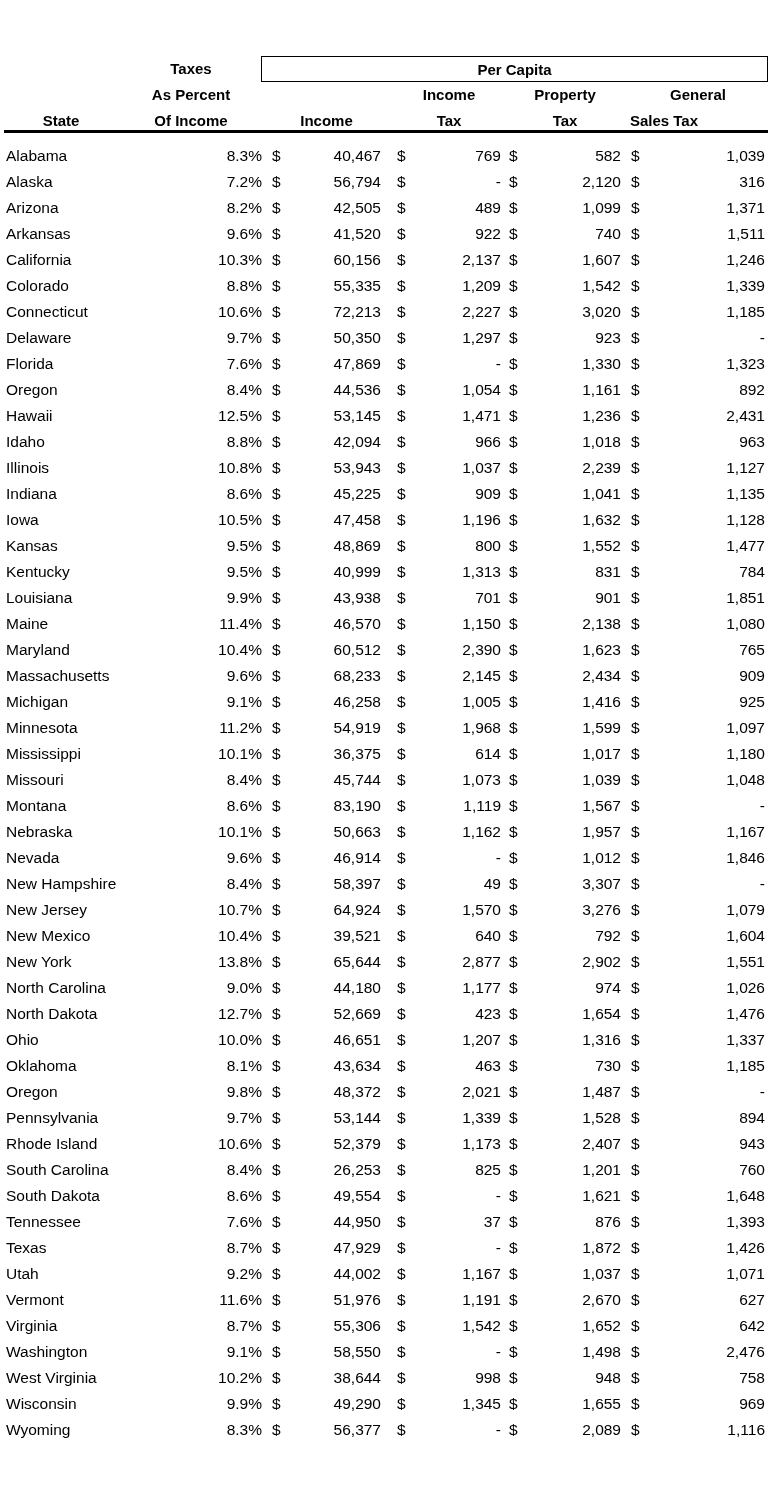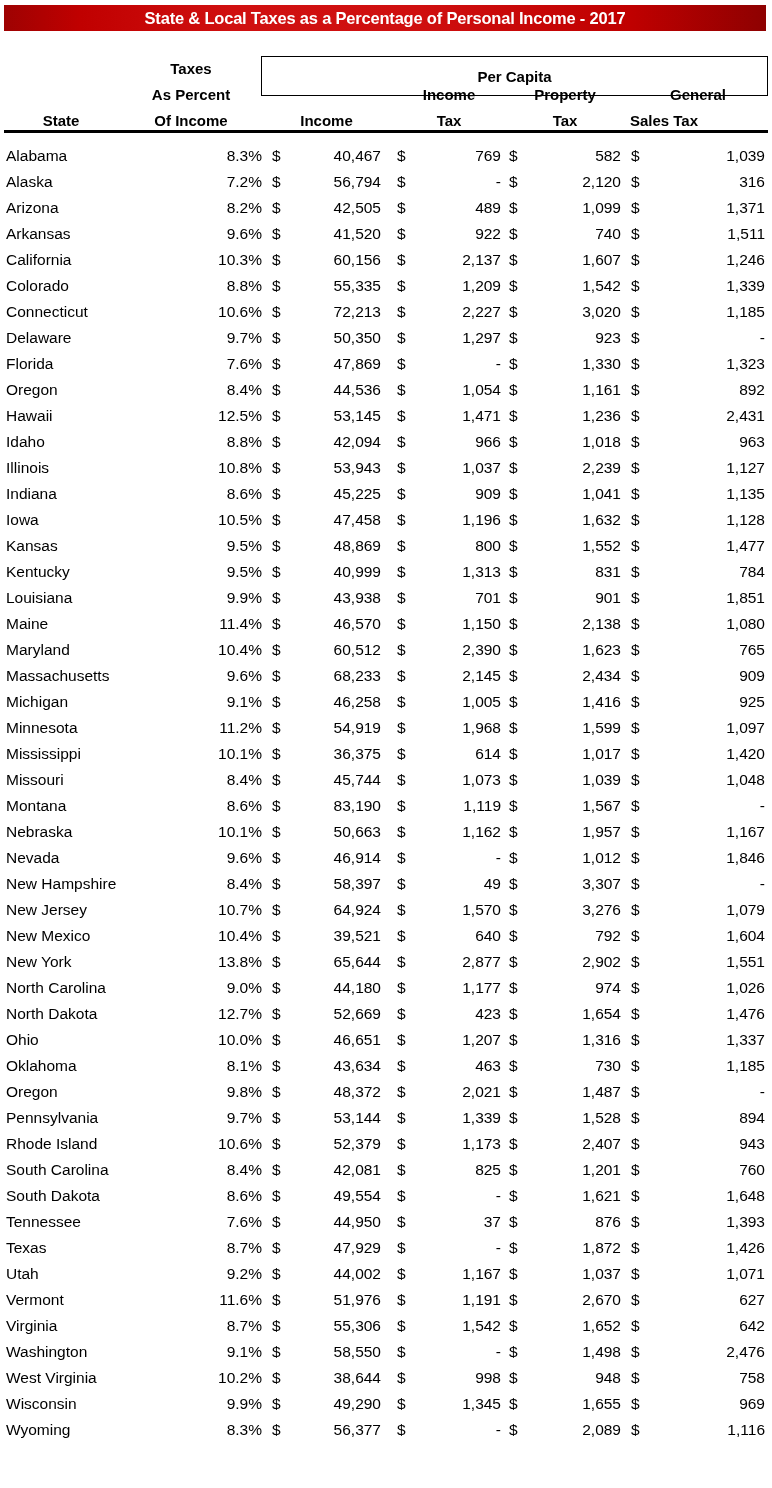--- a/index.html
+++ b/index.html
@@ -50,21 +50,21 @@
     left: 0;
     top: 52px;
     width: 772px;
     height: 80px;
   }
   .percapita-box {
     position: absolute;
     left: 261px;
     top: 4px;
     width: 507px;
-    height: 40px;
+    height: 26px;
     border: 1.4px solid #000000;
     box-sizing: border-box;
     display: flex;
     align-items: center;
     justify-content: center;
   }
   .percapita-box span {
     font-size: 15px;
     font-weight: bold;
   }
@@ -129,23 +129,20 @@
     text-align: center;
     font-size: 15.5px;
     white-space: nowrap;
   }
 </style>
 </head>
 <body>
 
 <div class="page">
 
-  <div class="title-bar">
-    <span class="title-text">State &amp; Local Taxes as a Percentage of Personal Income - 2017</span>
-  </div>
 
   <div class="header">
 
     <div class="percapita-box">
       <span>Per Capita</span>
     </div>
 
     <div class="hdr-cell" style="left:120px; width:142px; top:4px;">Taxes</div>
     <div class="hdr-cell" style="left:120px; width:142px; top:30px;">As Percent</div>
     <div class="hdr-cell" style="left:120px; width:142px; top:56px;">Of Income</div>
@@ -446,21 +443,21 @@
       <div class="row">
         <div class="cell c-state">Mississippi</div>
         <div class="cell c-pct">10.1%</div>
         <div class="cell c-ds1">$</div>
         <div class="cell c-income">36,375</div>
         <div class="cell c-ds2">$</div>
         <div class="cell c-inctax">614</div>
         <div class="cell c-ds3">$</div>
         <div class="cell c-proptax">1,017</div>
         <div class="cell c-ds4">$</div>
-        <div class="cell c-salestax">1,420</div>
+        <div class="cell c-salestax">1,180</div>
       </div>
       <div class="row">
         <div class="cell c-state">Missouri</div>
         <div class="cell c-pct">8.4%</div>
         <div class="cell c-ds1">$</div>
         <div class="cell c-income">45,744</div>
         <div class="cell c-ds2">$</div>
         <div class="cell c-inctax">1,073</div>
         <div class="cell c-ds3">$</div>
         <div class="cell c-proptax">1,039</div>
@@ -632,21 +629,21 @@
         <div class="cell c-inctax">1,173</div>
         <div class="cell c-ds3">$</div>
         <div class="cell c-proptax">2,407</div>
         <div class="cell c-ds4">$</div>
         <div class="cell c-salestax">943</div>
       </div>
       <div class="row">
         <div class="cell c-state">South Carolina</div>
         <div class="cell c-pct">8.4%</div>
         <div class="cell c-ds1">$</div>
-        <div class="cell c-income">42,081</div>
+        <div class="cell c-income">26,253</div>
         <div class="cell c-ds2">$</div>
         <div class="cell c-inctax">825</div>
         <div class="cell c-ds3">$</div>
         <div class="cell c-proptax">1,201</div>
         <div class="cell c-ds4">$</div>
         <div class="cell c-salestax">760</div>
       </div>
       <div class="row">
         <div class="cell c-state">South Dakota</div>
         <div class="cell c-pct">8.6%</div>

